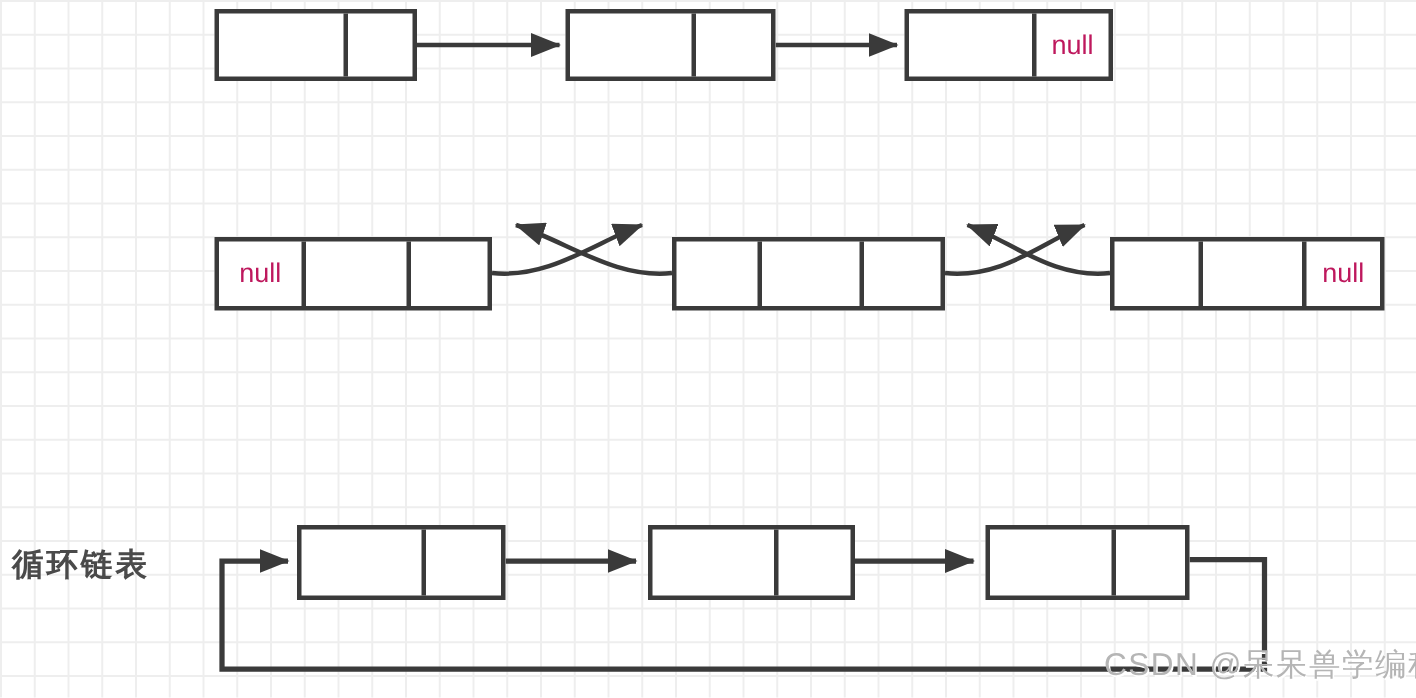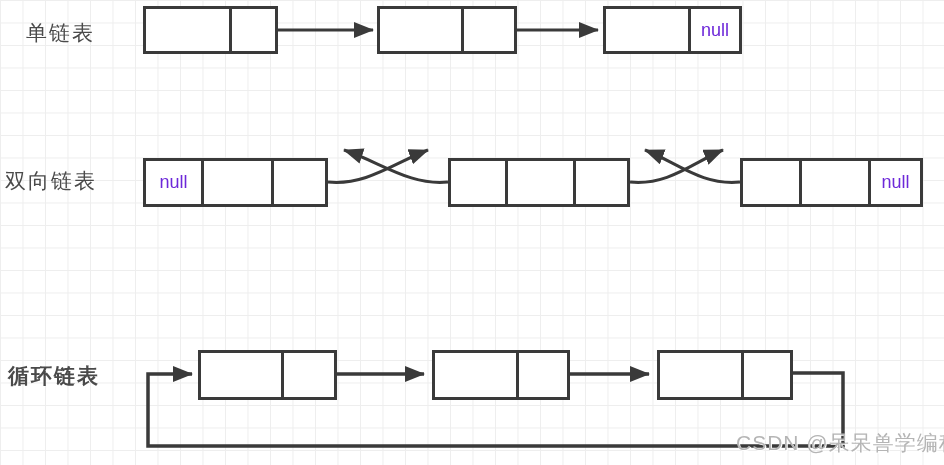--- a/index.html
+++ b/index.html
@@ -40,21 +40,21 @@
     background: #ffffff;
     display: flex;
     align-items: stretch;
   }
   .cell {
     box-sizing: border-box;
     display: flex;
     align-items: center;
     justify-content: center;
     font-size: 18px;
-    color: #6d28d9;
+    color: #be185d;
     overflow: hidden;
   }
   .cell + .cell { border-left: 3px solid #3a3a3a; }
   .cell.grow { flex: 1 1 auto; }
 
   .watermark {
     position: absolute;
     left: 736px;
     top: 429px;
     font-size: 21px;
@@ -89,22 +89,20 @@
       <path d="M740,182 C702,186 676,162 645,150" marker-end="url(#ah)"></path>
     </g>
 
     <g stroke="#3a3a3a" stroke-width="3.5" fill="none">
       <line x1="337" y1="374" x2="424" y2="374" marker-end="url(#ah)"></line>
       <line x1="570" y1="374" x2="649" y2="374" marker-end="url(#ah)"></line>
       <path d="M793,373 L843,373 L843,446 L148,446 L148,374 L192,374" marker-end="url(#ah)"></path>
     </g>
   </svg>
 
-  <div class="row-label" style="left:26px; top:19px;">单链表</div>
-  <div class="row-label" style="left:5px; top:167px;">双向链表</div>
   <div class="row-label" style="left:8px; top:362px;font-weight:bold;">循环链表</div>
 
   <div class="node" style="left:143px; top:6px; width:135px; height:48px;">
     <div class="cell" style="width:83px;"></div>
     <div class="cell grow"></div>
   </div>
   <div class="node" style="left:377px; top:6px; width:140px; height:48px;">
     <div class="cell" style="width:81px;"></div>
     <div class="cell grow"></div>
   </div>

